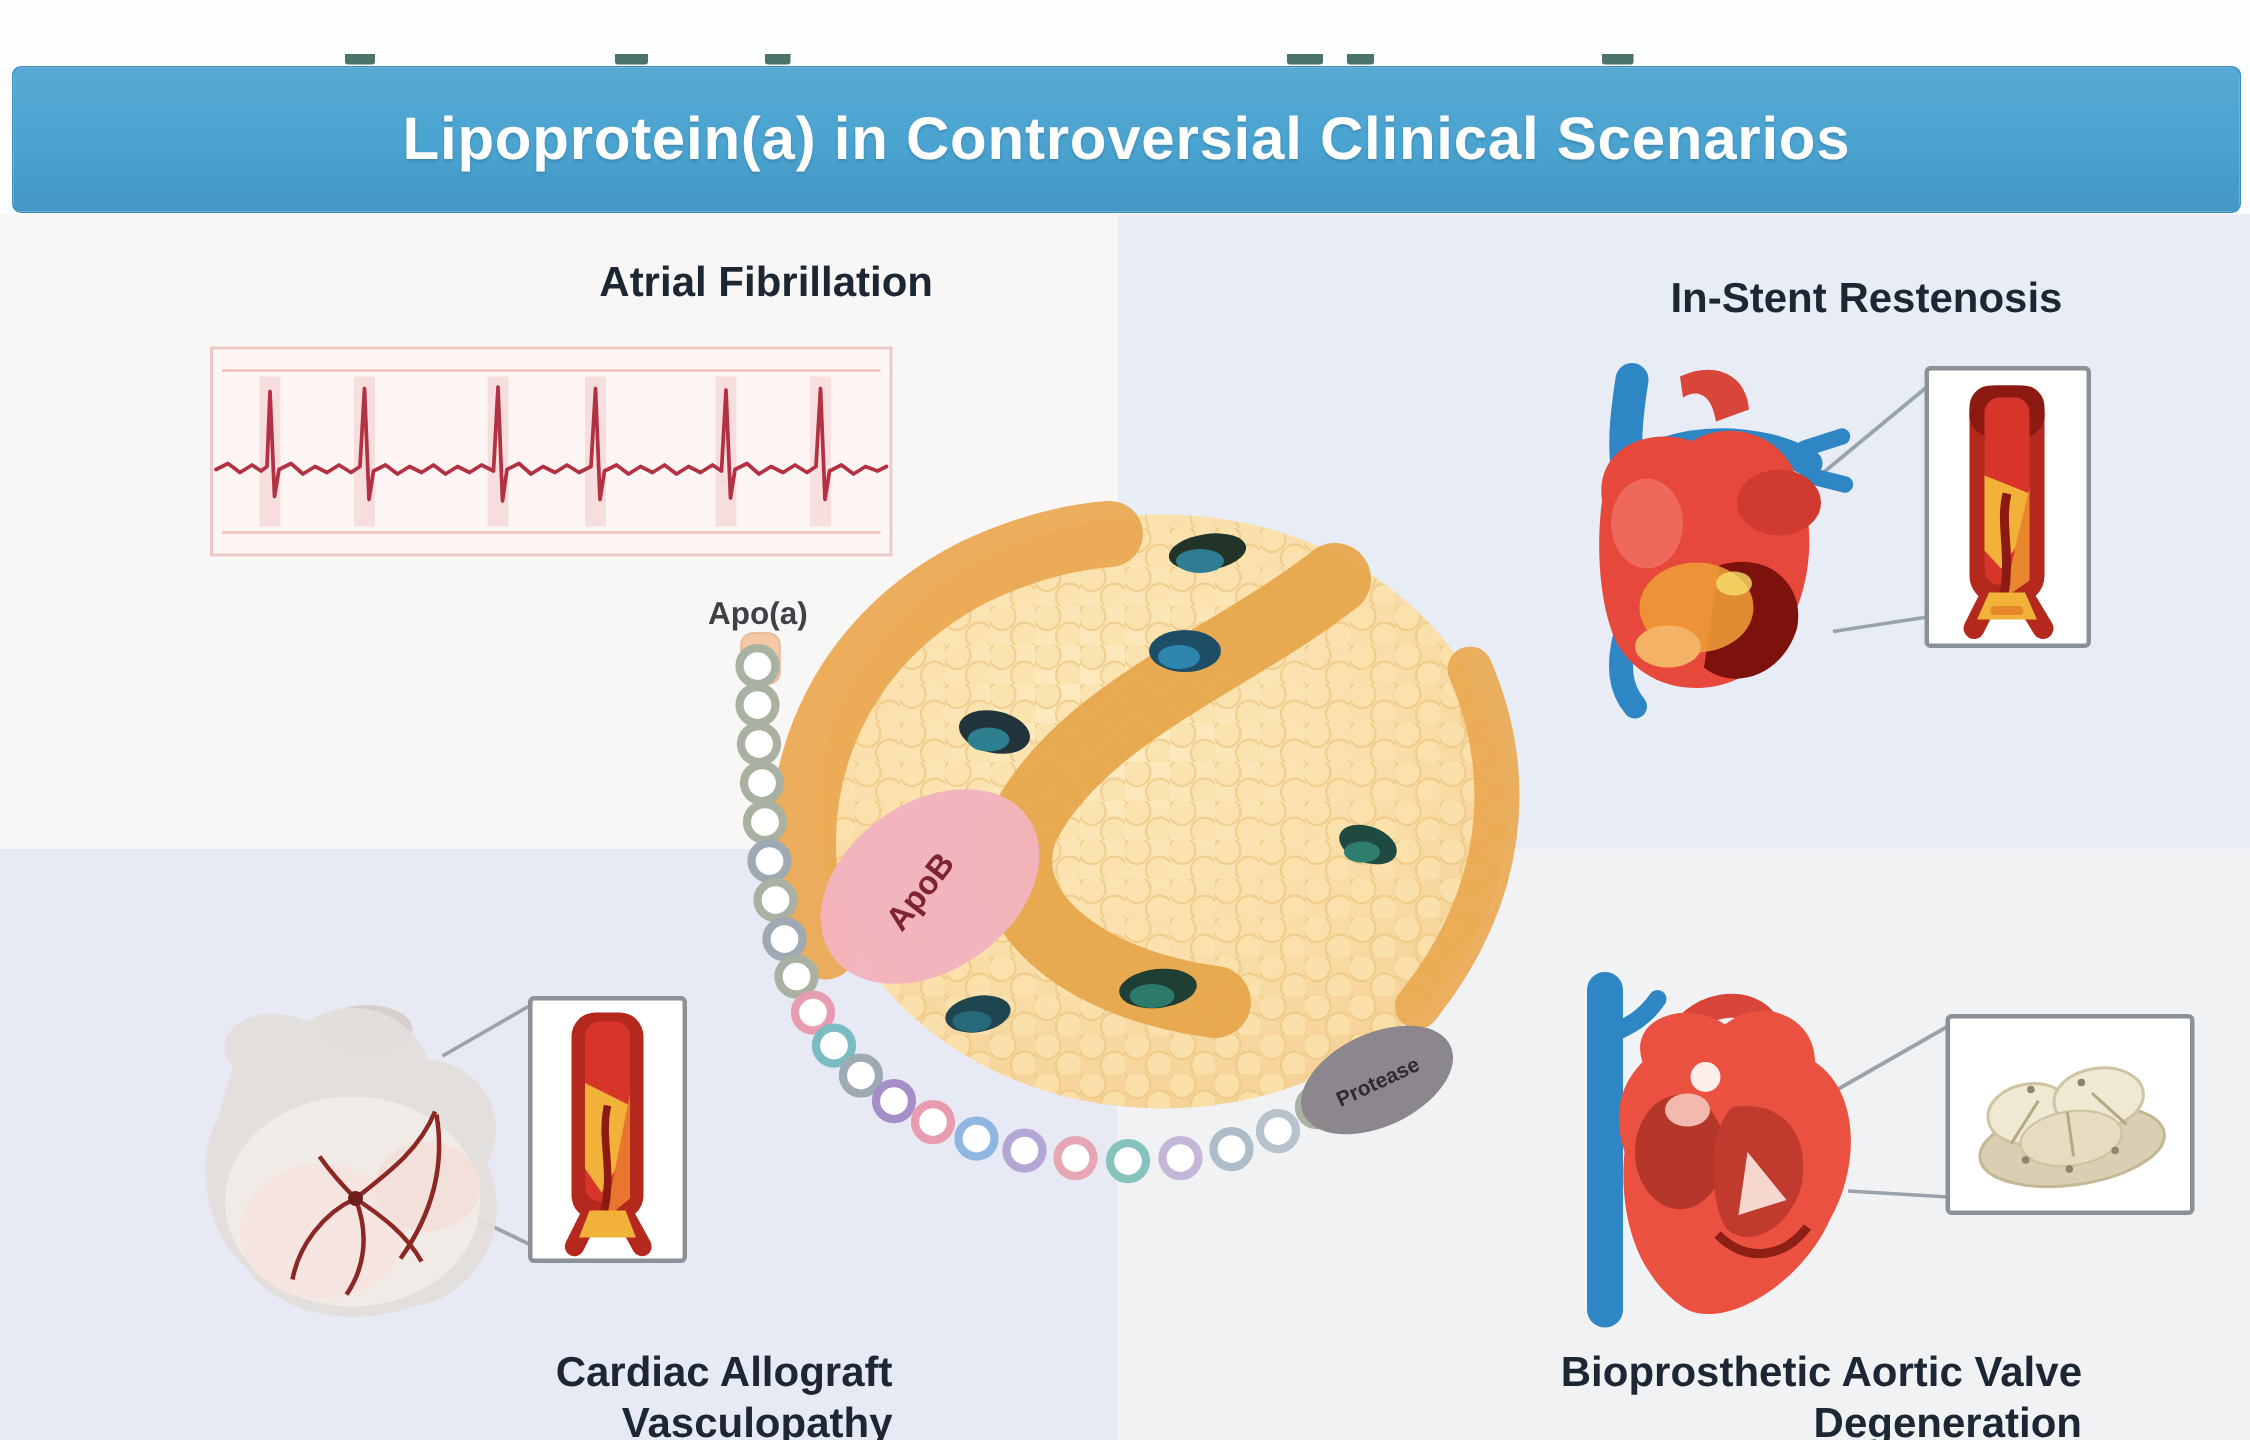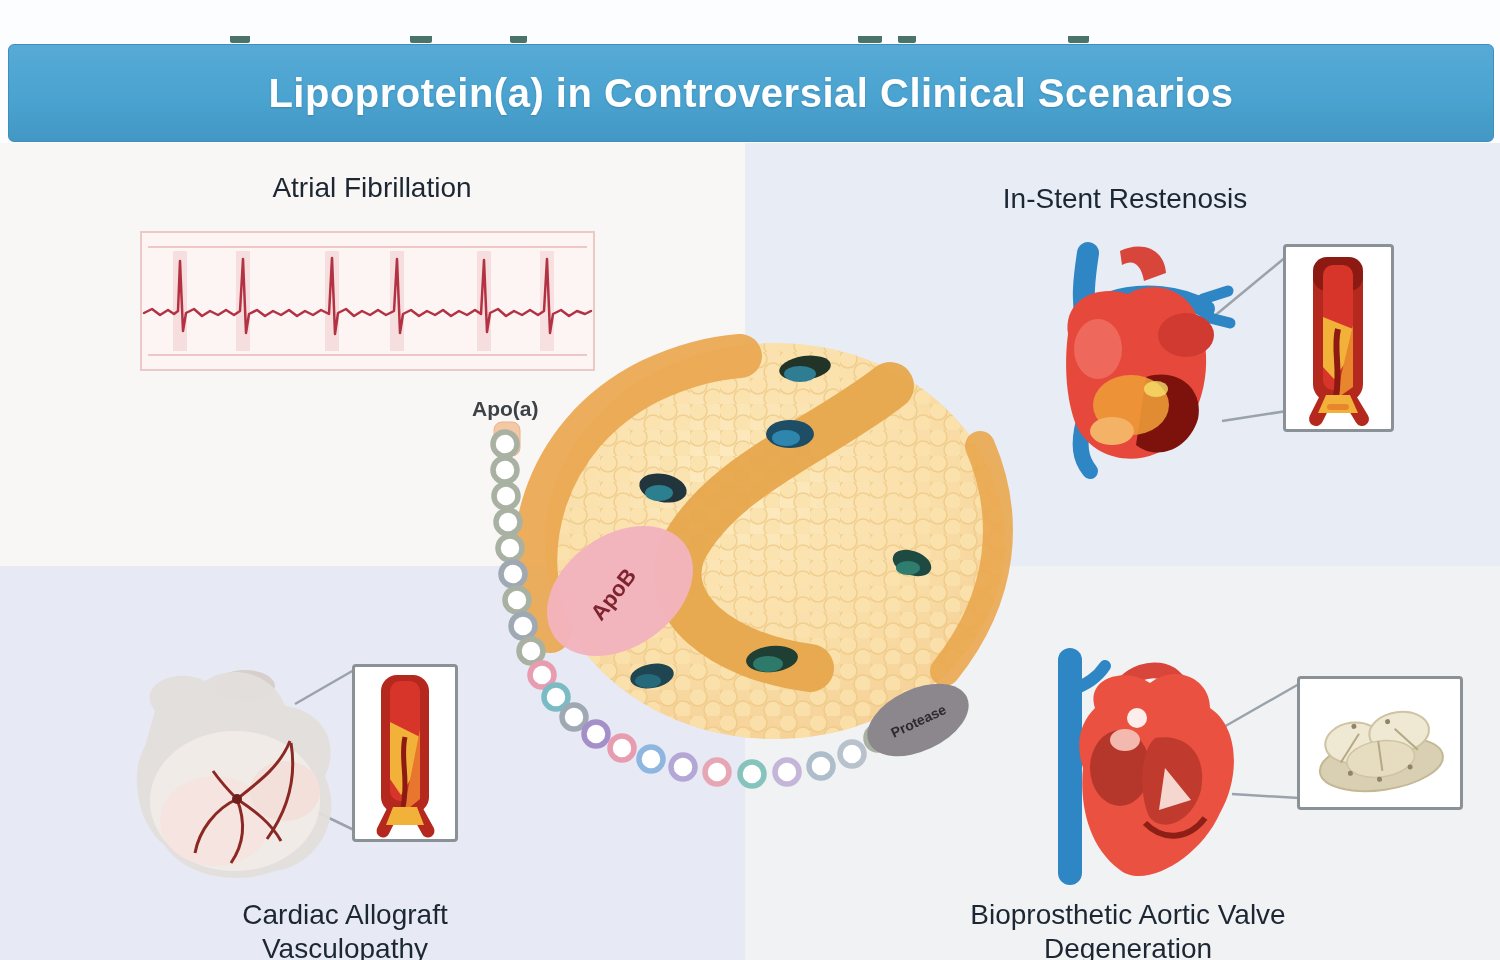--- a/index.html
+++ b/index.html
@@ -9,22 +9,22 @@
   .quad.tl{left:0;top:107px;width:745px;height:423px;background:#f9f7f6;}
   .quad.tr{left:745px;top:107px;width:755px;height:423px;background:#e7ecf5;}
   .quad.bl{left:0;top:530px;width:745px;height:405px;background:#e7eaf4;}
   .quad.br{left:745px;top:530px;width:755px;height:405px;background:#f1f2f4;}
   .banner{position:absolute;left:8px;top:8px;width:1484px;height:96px;
           background:linear-gradient(180deg,#57aad5 0%,#4aa3d0 55%,#4397c4 100%);
           border:1px solid #3e90bc;border-radius:6px;
           display:flex;align-items:center;justify-content:center;}
   .banner .title{color:#ffffff;font-size:40px;font-weight:800;letter-spacing:.5px;
           text-shadow:0 1px 2px rgba(20,60,90,.25);}
-  .heading{position:absolute;color:#1c2733;font-weight:400;font-size:28px;
-          text-align:center;line-height:34px;}
+  .heading{position:absolute;color:#1c2733;font-weight:700;font-size:28px;
+          text-align:right;line-height:34px;}
   .dash{position:absolute;top:0;height:7px;background:#2a5a50;opacity:.85;border-radius:0 0 2px 2px;}
   .smudge{position:absolute;left:1060px;top:948px;width:200px;height:12px;
           background:rgba(90,100,120,.15);border-radius:4px;filter:blur(1px);}
   svg{position:absolute;overflow:visible;}
   .insetbox{position:absolute;background:#ffffff;border:3px solid #8a9298;border-radius:4px;}
 </style>
 </head>
 <body>
 
 <div class="stage">

